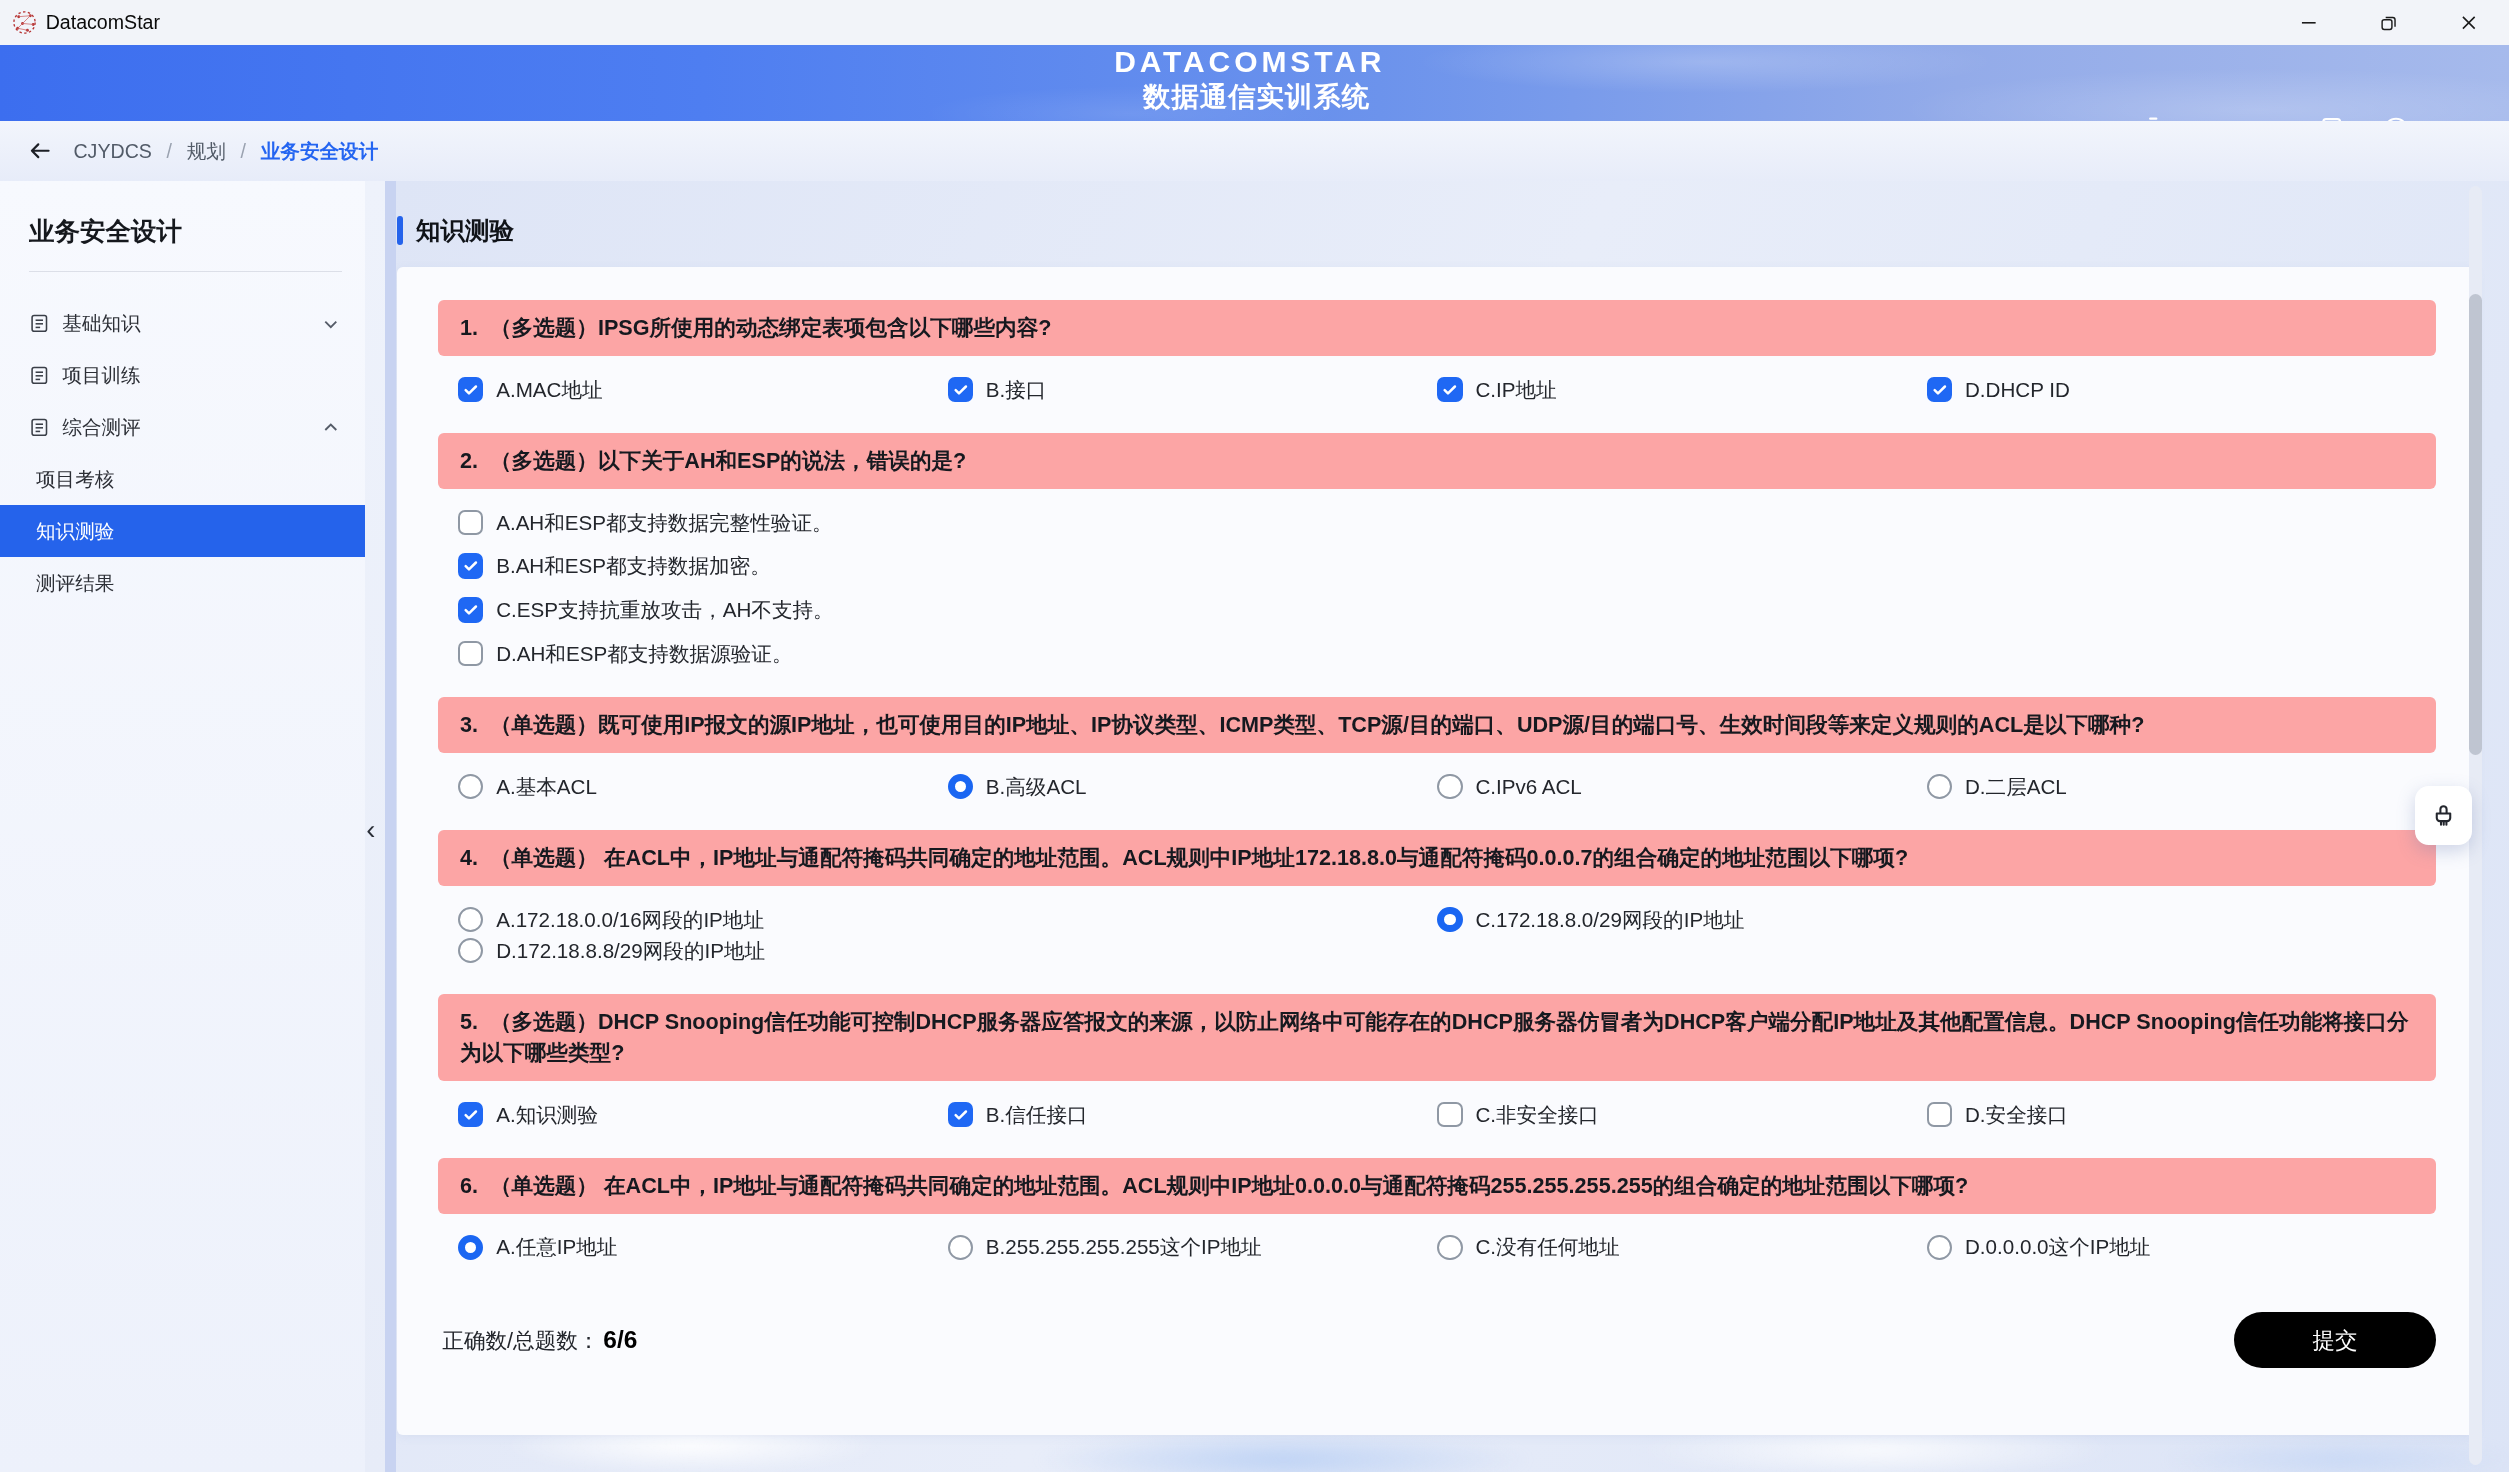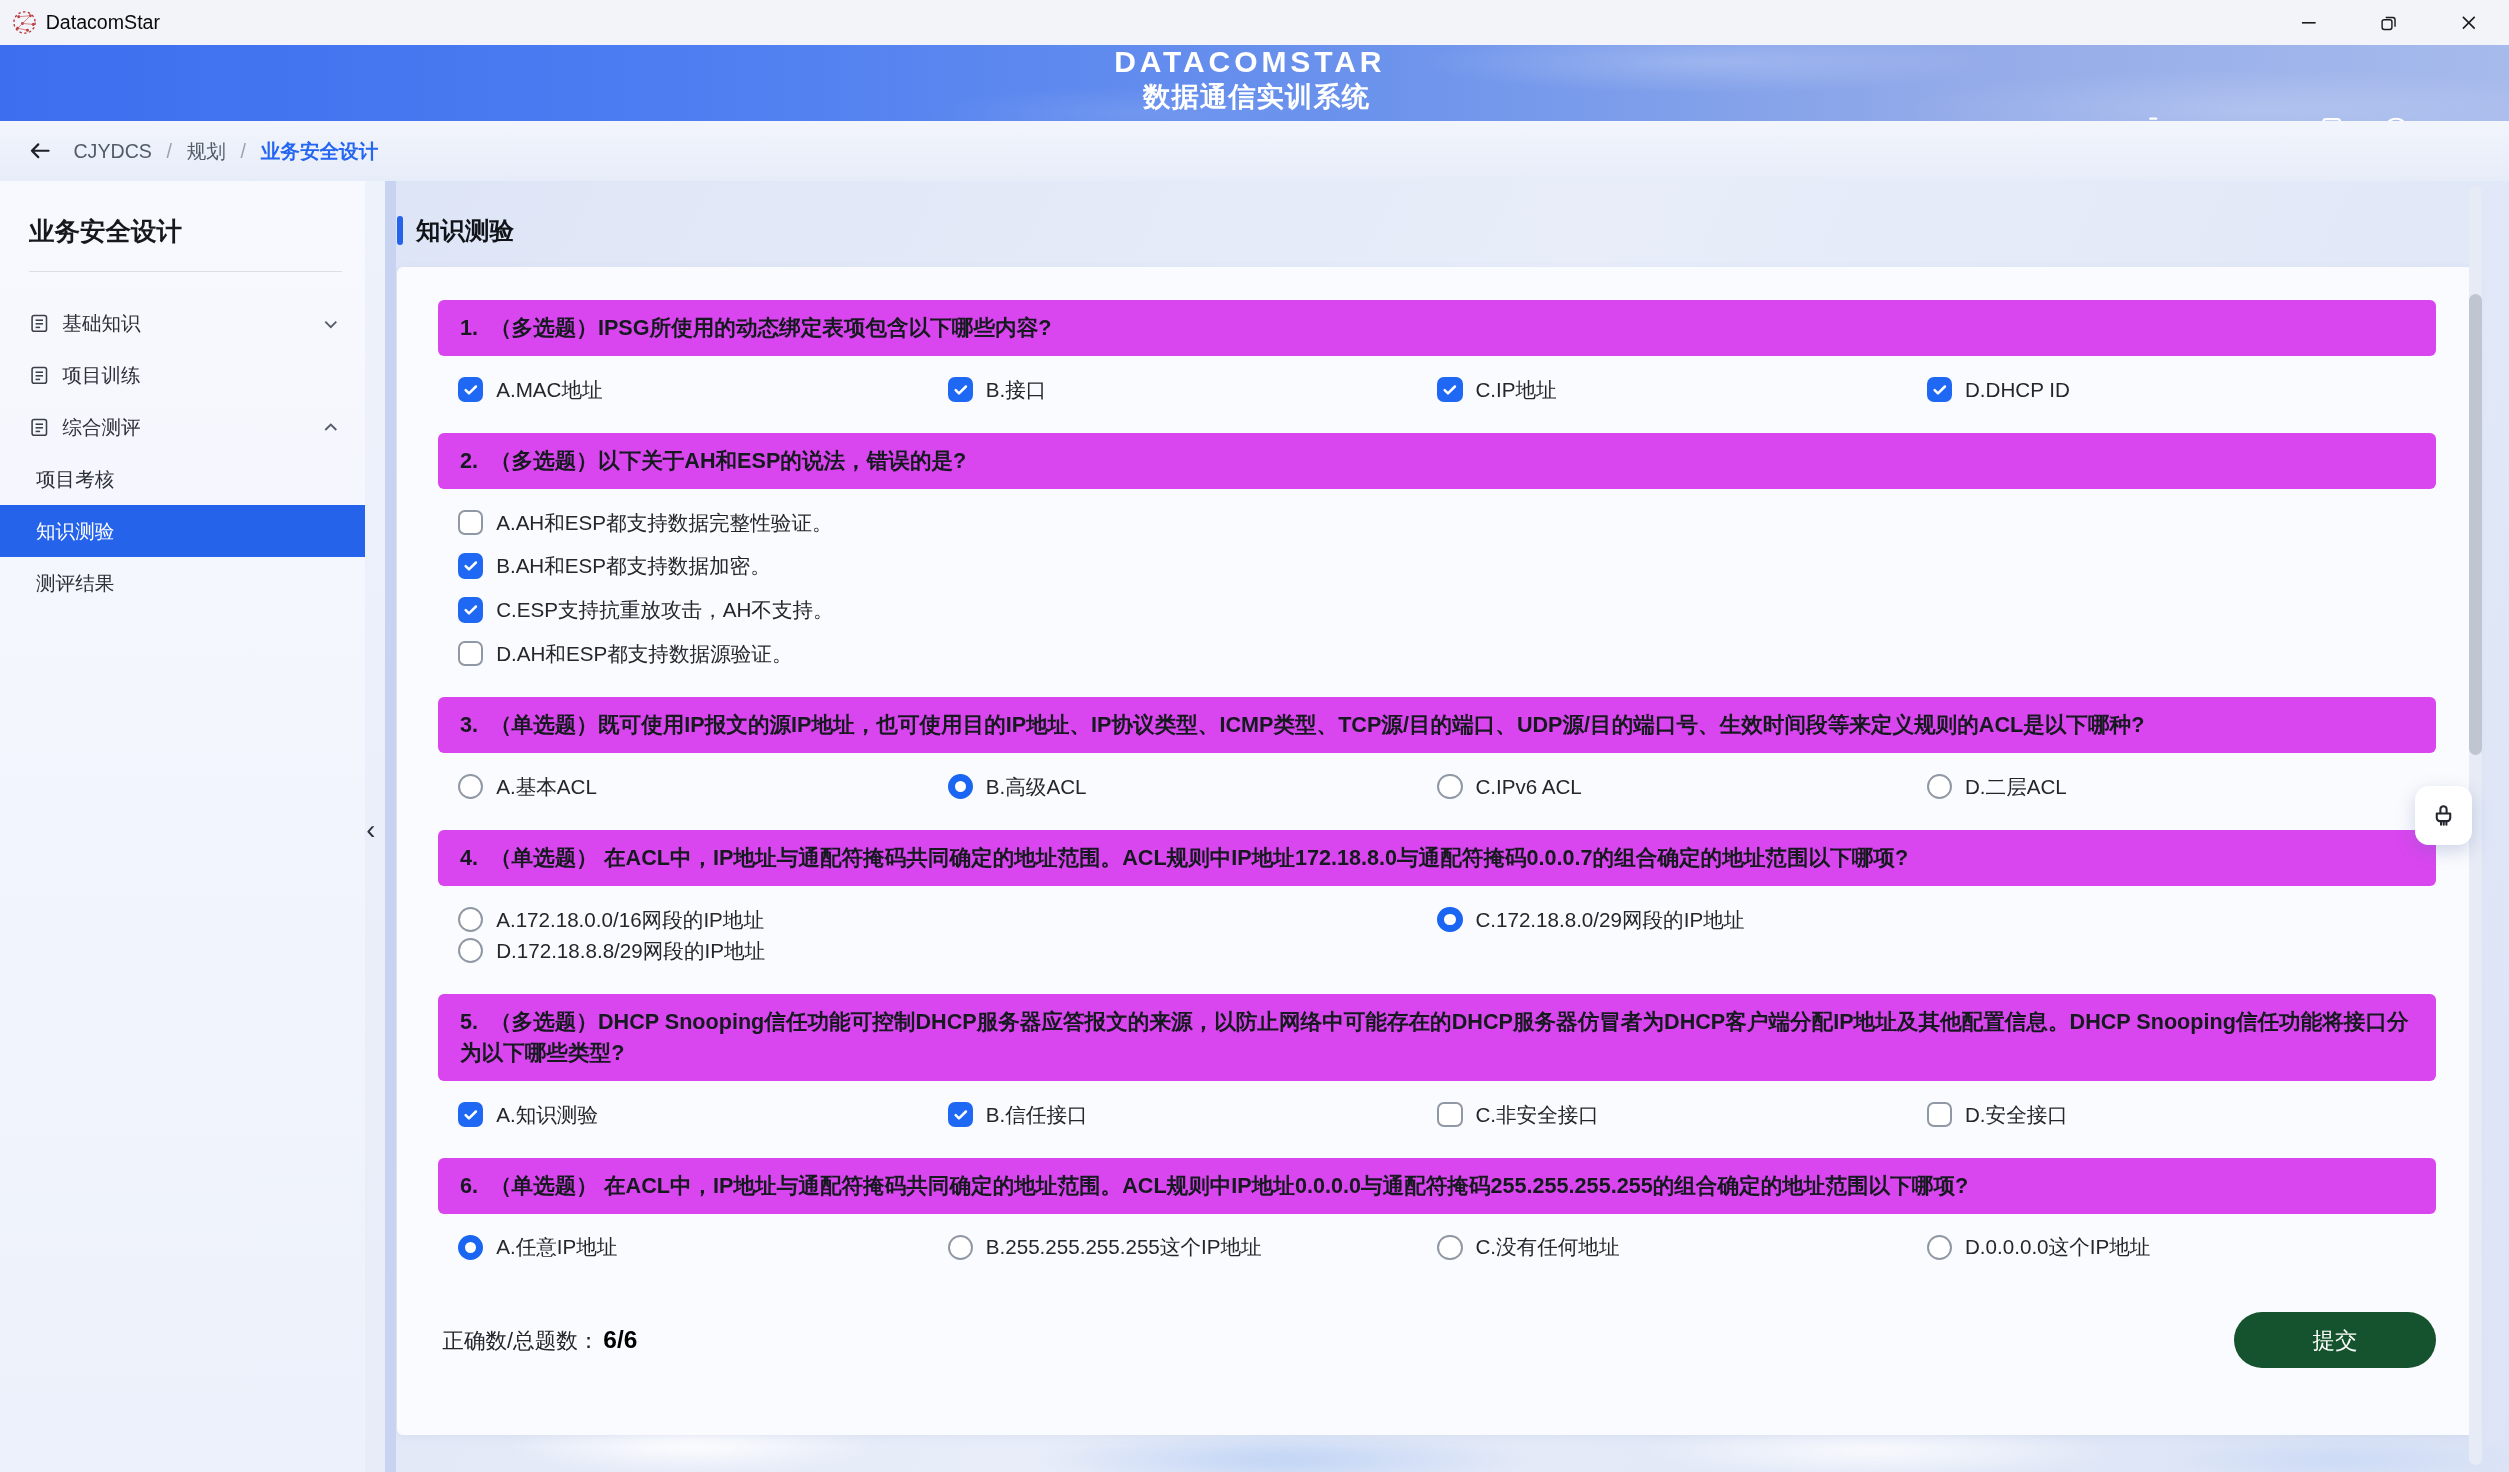--- a/index.html
+++ b/index.html
@@ -89,40 +89,40 @@
     filter: blur(5.9px);
   }
   .section-title { display: flex; align-items: center; margin-bottom: 19.6px; position: relative; z-index: 1; }
   .st-bar { width: 5.9px; height: 29px; border-radius: 2.9px; background: #2563eb; }
   .st-text { font-size: 24.5px; font-weight: 700; color: #101318; margin-left: 12.7px; }
 
   .panel { position: relative; z-index: 1; background: #fafbfe; border-radius: 5.9px;
     padding: 33px 41px 0 41px; height: 1168px; overflow: hidden;
     box-shadow: 0 2px 9.8px rgba(120,140,190,.10); }
 
-  .q-header { background: #d946ef; border-radius: 5.9px; padding: 12.7px 21.6px;
+  .q-header { background: #fca5a5; border-radius: 5.9px; padding: 12.7px 21.6px;
     font-size: 21.6px; font-weight: 700; color: #16191f; line-height: 31px; }
   .opts { padding: 19.6px 19.6px 0 19.6px; margin-bottom: 29px; }
   .opts.row4 { display: grid; grid-template-columns: repeat(4, 1fr); text-align: center; }
   .opts.grid2 { display: grid; grid-template-columns: repeat(2, 1fr); row-gap: 3px; }
   .opts.stack { display: flex; flex-direction: column; gap: 15.7px; }
   .option { display: flex; align-items: center; font-size: 20.6px; color: #23262c; cursor: pointer; }
   .ctrl { width: 25.5px; height: 25.5px; flex: none; margin-right: 12.7px; }
   .ctrl.checkbox { border-radius: 6.9px; background: #fff; border: 2px solid #8f98a4; }
   .ctrl.checkbox.on { background: #1f68f4; border-color: #1f68f4;
     display: flex; align-items: center; justify-content: center; }
   .ctrl.checkbox.on svg { width: 17.6px; height: 17.6px; }
   .ctrl.radio { border-radius: 50%; background: #fff; border: 2px solid #8f98a4; }
   .ctrl.radio.on { border: 7.8px solid #1a66f2; }
 
   .q-footer { display: flex; align-items: center; justify-content: space-between;
     padding: 21.6px 0 0 3.9px; }
   .score { font-size: 21.6px; color: #23262c; }
   .score b { font-size: 24.5px; color: #000; margin-left: 3.9px; }
-  .submit-btn { width: 202px; height: 56px; border-radius: 28px; background: #14532d;
+  .submit-btn { width: 202px; height: 56px; border-radius: 28px; background: #000000;
     color: #fff; font-size: 22.5px; display: flex; align-items: center; justify-content: center;
     cursor: pointer; }
 
   
   .clear-fab { position: absolute; left: 2415px; top: 786px; width: 57px; height: 59px;
     background: #fff; border-radius: 13.7px; z-index: 7; cursor: pointer;
     box-shadow: 0 5.9px 17.6px rgba(90,110,170,.28);
     display: flex; align-items: center; justify-content: center; }
 
   

